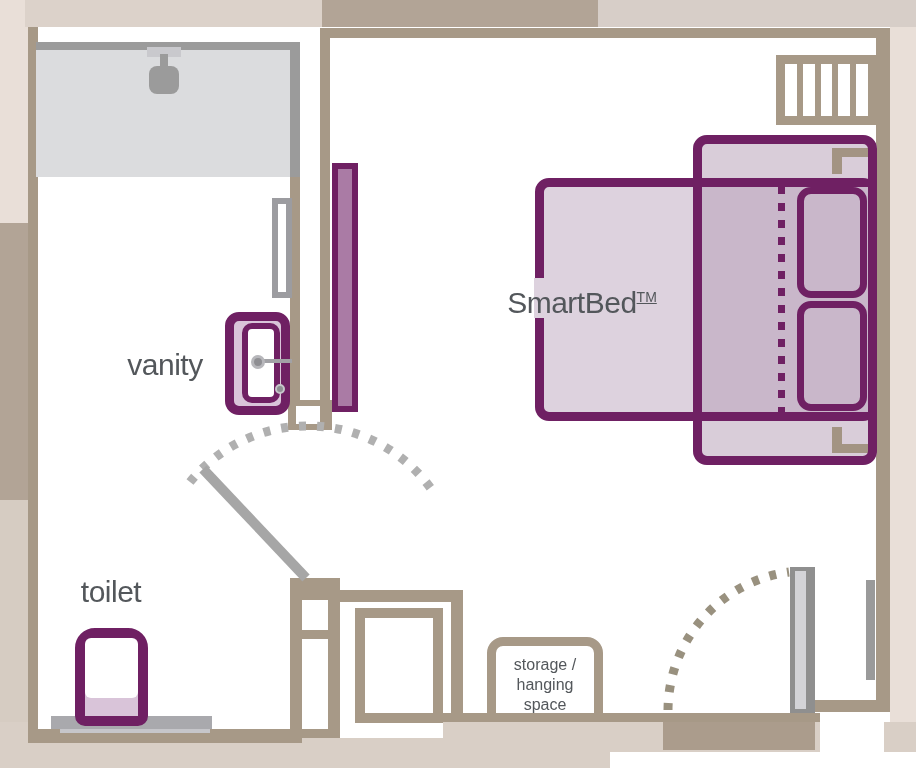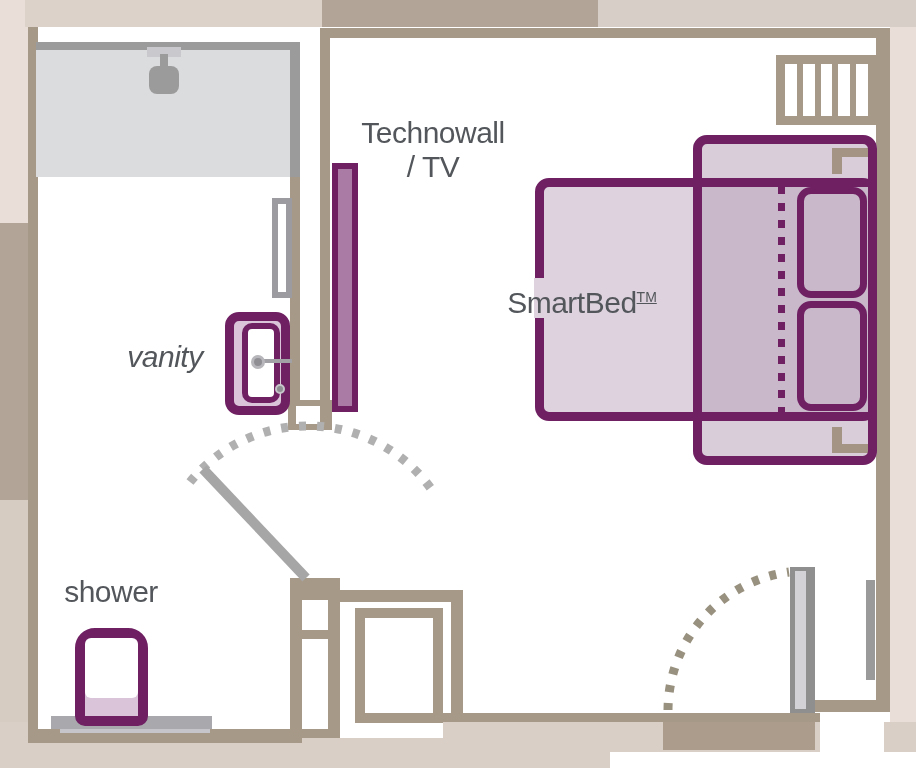--- a/index.html
+++ b/index.html
@@ -53,20 +53,25 @@
   <div class="a" style="left:296px;top:406px;width:28px;height:18px;background:#fff;"></div>
   <div class="a w" style="left:320px;top:28px;width:10px;height:399px;"></div>
 
   <div class="a w" style="left:290px;top:578px;width:50px;height:160px;"></div>
   <div class="a" style="left:302px;top:600px;width:26px;height:129px;background:#fff;"></div>
   <div class="a w" style="left:302px;top:630px;width:26px;height:9px;"></div>
   <div class="a w" style="left:337px;top:590px;width:126px;height:12px;"></div>
   <div class="a w" style="left:451px;top:602px;width:12px;height:111px;"></div>
   <div class="a" style="left:355px;top:608px;width:88px;height:115px;background:#fff;border:10px solid var(--wall);box-sizing:border-box;"></div>
 
+  <div class="a" style="left:487px;top:637px;width:116px;height:85px;background:#fff;border:9px solid var(--wall);border-radius:16px 16px 0 0;box-sizing:border-box;">
+    <div class="storage-text">storage /
+hanging
+space</div>
+  </div>
 
   <div class="a" style="left:36px;top:50px;width:254px;height:127px;background:#dbdcde;"></div>
   <div class="a" style="left:147px;top:47px;width:34px;height:10px;background:#c9c9cd;"></div>
   <div class="a g" style="left:160px;top:54px;width:8px;height:14px;"></div>
   <div class="a g" style="left:149px;top:66px;width:30px;height:28px;border-radius:8px;"></div>
   <div class="a" style="left:272px;top:198px;width:20px;height:100px;background:#fff;border:6px solid #9c9ca0;box-sizing:border-box;"></div>
 
   <svg class="a" style="left:0;top:0;" width="916" height="768" viewBox="0 0 916 768">
     <path d="M190 482 A152 152 0 0 1 434 493" fill="none" stroke="#b0b0b0" stroke-width="9" stroke-dasharray="7 11"></path>
     <line x1="306" y1="578" x2="203" y2="469" stroke="#a6a6a6" stroke-width="10"></line>
@@ -108,19 +113,17 @@
   <div class="a" style="left:60px;top:729px;width:150px;height:4px;background:#c6c6ca;"></div>
   <div class="a" style="left:75px;top:628px;width:73px;height:98px;background:var(--fixture);border:10px solid var(--purple);border-radius:20px 20px 10px 10px;box-sizing:border-box;">
     <div style="position:absolute;left:0;top:0;width:53px;height:60px;background:#fff;border-radius:6px;"></div>
   </div>
 
   <div class="a" style="left:790px;top:567px;width:25px;height:146px;background:#8f8f8f;">
     <div style="position:absolute;left:5px;top:4px;width:11px;height:138px;background:#d3d3d7;"></div>
   </div>
   <div class="a" style="left:866px;top:580px;width:9px;height:100px;background:#9a9a9a;"></div>
 
-  <div class="a lbl" style="left:335px;top:116px;width:196px;">Technowall
-/ TV</div>
   <div class="a lbl" style="left:472px;top:280px;width:220px;"><span>SmartBed</span><span class="sup">TM</span></div>
-  <div class="a lbl" style="left:93px;top:340px;width:144px;font-style:italic;">vanity</div>
-  <div class="a lbl" style="left:39px;top:575px;width:144px;">shower</div>
+  <div class="a lbl" style="left:93px;top:348px;width:144px;">vanity</div>
+  <div class="a lbl" style="left:39px;top:575px;width:144px;">toilet</div>
 
 </div>
 
 </body></html>

